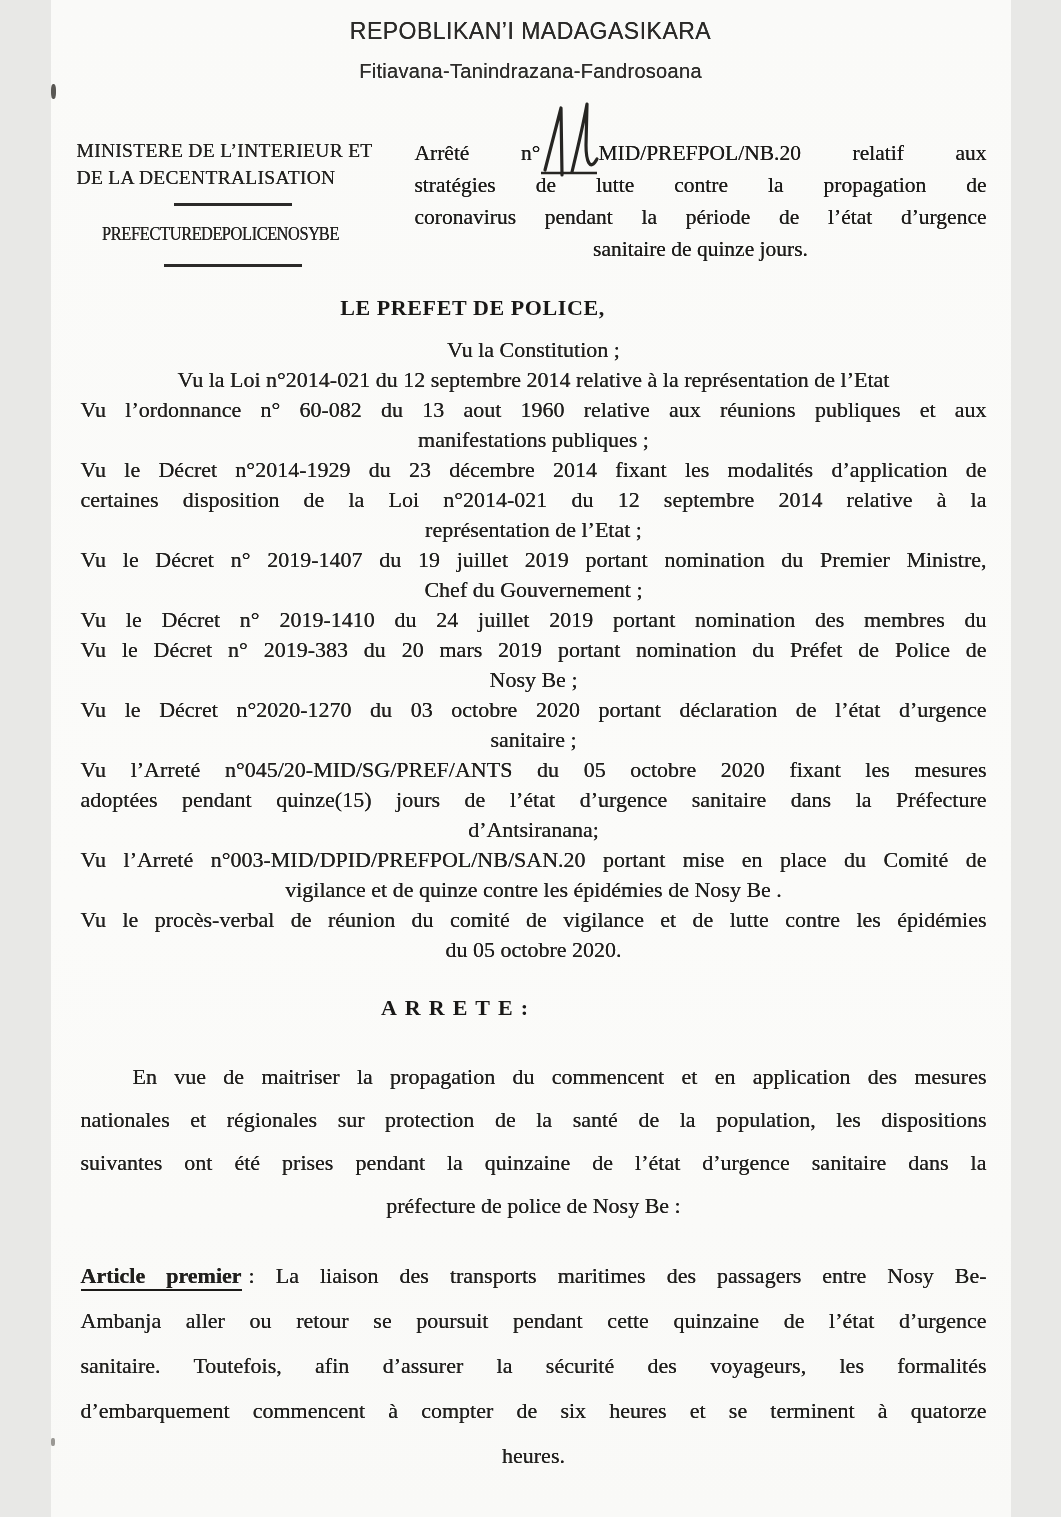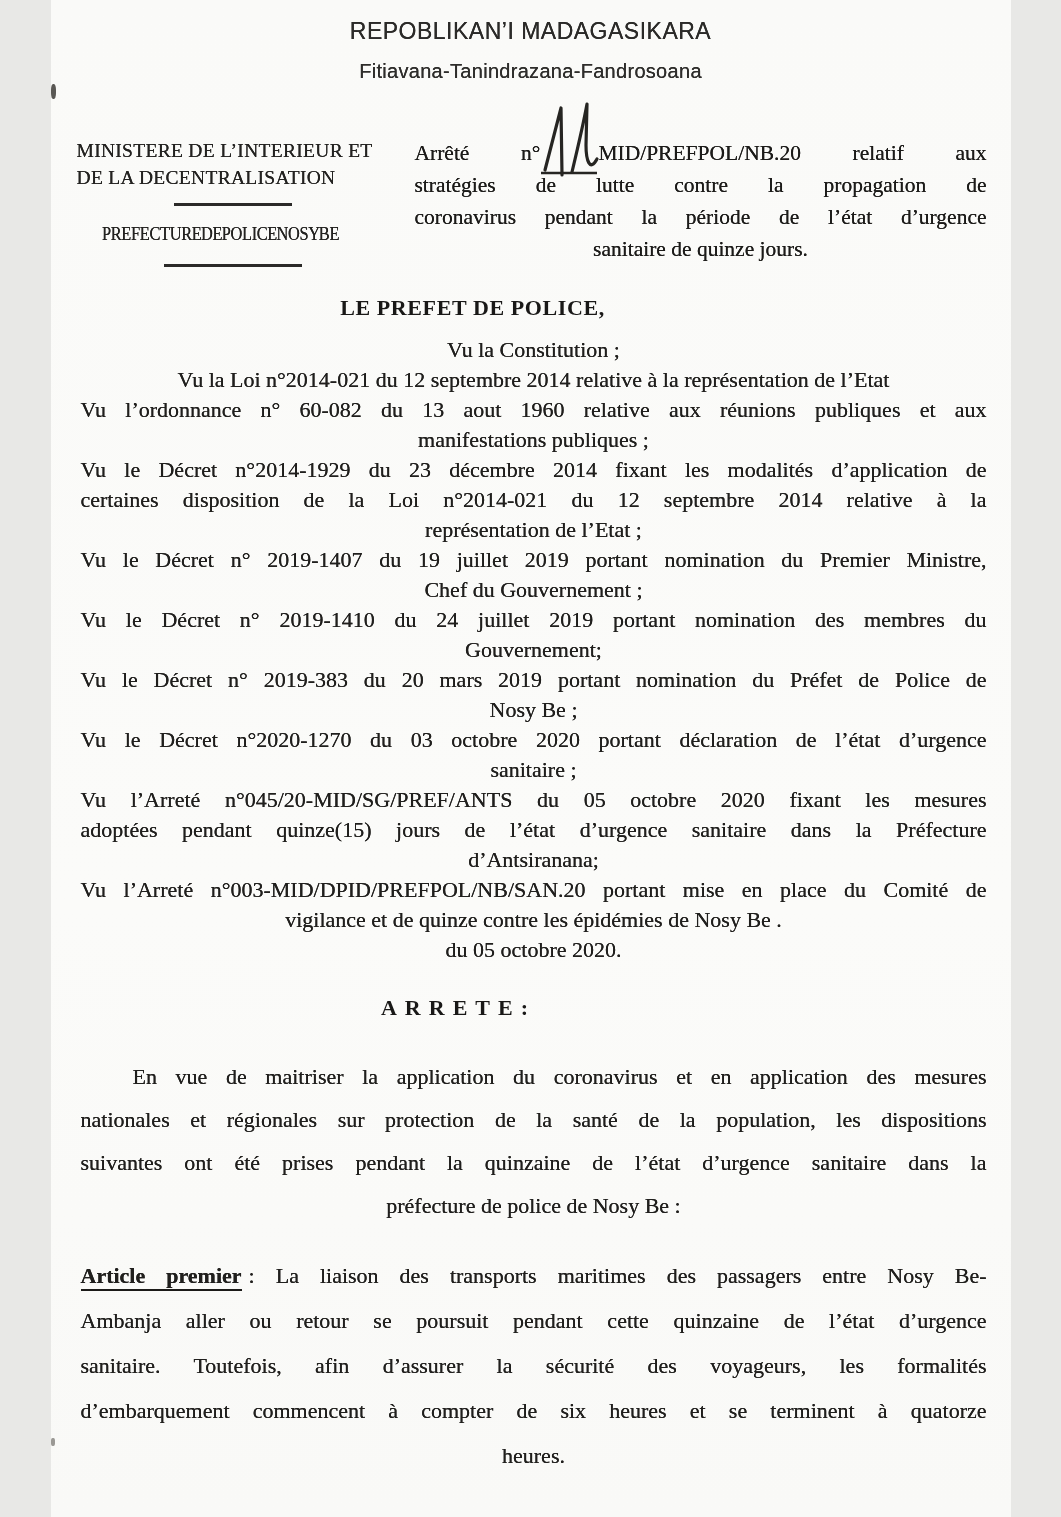--- a/index.html
+++ b/index.html
@@ -146,42 +146,42 @@
     <div class="lline">manifestations publiques ;</div>
 
     <div class="jline">Vu le Décret n°2014-1929 du 23 décembre 2014 fixant les modalités d’application de</div>
     <div class="jline">certaines disposition de la Loi n°2014-021 du 12 septembre 2014 relative à la</div>
     <div class="lline">représentation de l’Etat ;</div>
 
     <div class="jline">Vu le Décret n° 2019-1407 du 19 juillet 2019 portant nomination du Premier Ministre,</div>
     <div class="lline">Chef du Gouvernement ;</div>
 
     <div class="jline">Vu le Décret n° 2019-1410 du 24 juillet 2019 portant nomination des membres du</div>
-    <div class="lline">Gouvernement;</div>
 
     <div class="jline">Vu le Décret n° 2019-383  du  20 mars 2019  portant nomination du Préfet de Police de</div>
     <div class="lline">Nosy Be ;</div>
 
     <div class="jline">Vu le Décret n°2020-1270 du 03 octobre  2020 portant déclaration de l’état d’urgence</div>
     <div class="lline">sanitaire ;</div>
 
     <div class="jline">Vu l’Arreté n°045/20-MID/SG/PREF/ANTS du 05 octobre 2020 fixant les mesures</div>
     <div class="jline ghost">adoptées pendant quinze(15) jours de l’état d’urgence sanitaire dans la  Préfecture</div>
     <div class="lline">d’Antsiranana;</div>
 
     <div class="jline">Vu l’Arreté n°003-MID/DPID/PREFPOL/NB/SAN.20 portant mise en place du Comité de</div>
     <div class="lline">vigilance et de quinze contre les épidémies de Nosy Be .</div>
 
+    <div class="jline">Vu le procès-verbal de réunion du comité de vigilance et de lutte contre les épidémies</div>
     <div class="lline">du 05 octobre 2020.</div>
   </div>
 
   <div class="arrete-heading">ARRETE:</div>
 
   <div class="intro">
-    <div class="jline indent">En vue de maitriser la application du coronavirus et en application des mesures</div>
+    <div class="jline indent">En vue de maitriser la propagation du commencent et en application des mesures</div>
     <div class="jline">nationales et régionales sur protection de la santé de la population, les dispositions</div>
     <div class="jline">suivantes ont été prises pendant la quinzaine de l’état d’urgence sanitaire dans la</div>
     <div class="lline">préfecture de police de Nosy Be :</div>
   </div>
 
   <div class="article">
     <div class="jline"><span class="article-label">Article premier</span><span class="article-rest">: La liaison des transports maritimes des passagers entre Nosy Be-</span></div>
     <div class="jline">Ambanja aller ou retour se poursuit pendant cette quinzaine de l’état d’urgence</div>
     <div class="jline">sanitaire. Toutefois, afin d’assurer la sécurité des voyageurs,  les formalités</div>
     <div class="jline">d’embarquement commencent à compter de six heures et se terminent à quatorze</div>

